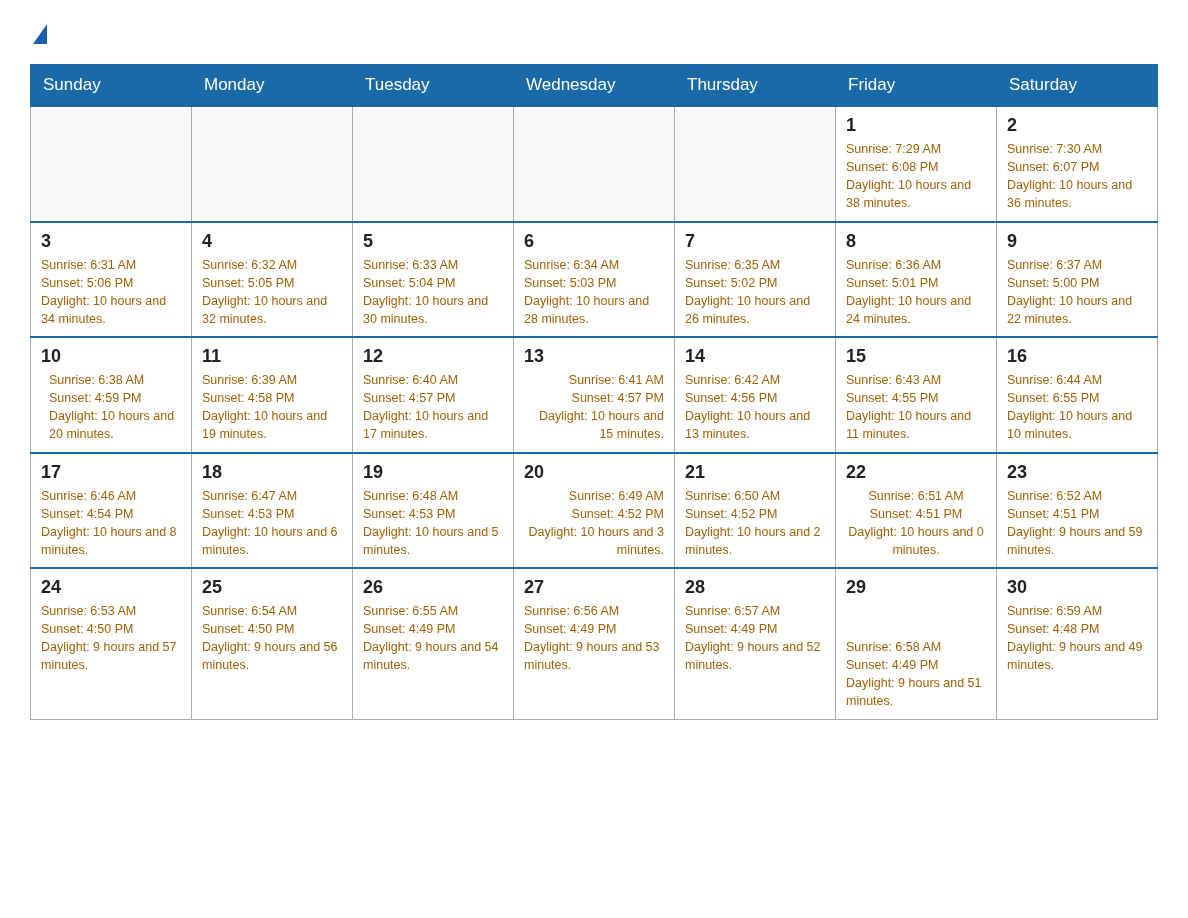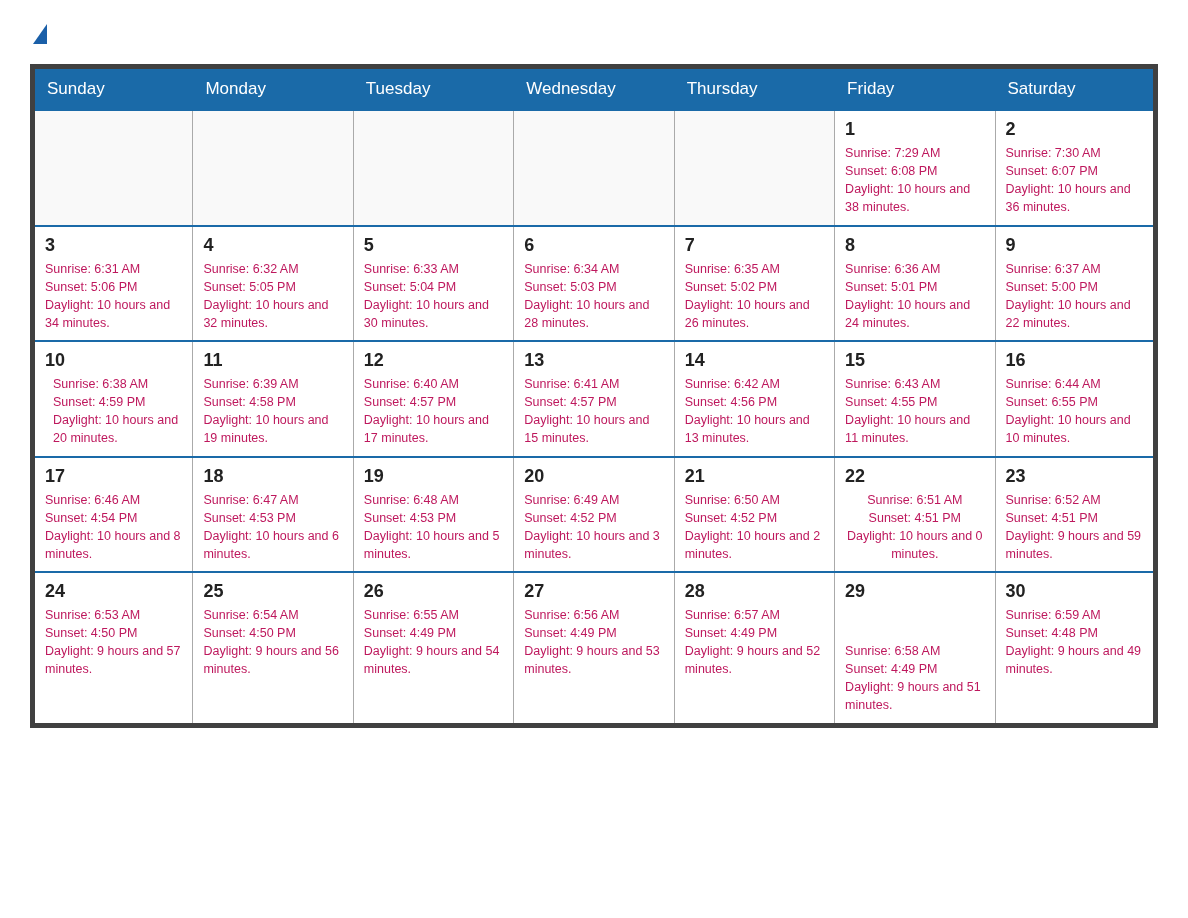--- a/index.html
+++ b/index.html
@@ -56,21 +56,21 @@
       line-height: 1.1;
     }
     .location-title {
       font-size: 22px;
       color: #555;
       margin-top: 6px;
     }
     .calendar {
       width: 100%;
       border-collapse: collapse;
-      border: 5px solid #404040;
+      border: 1px solid #404040;
     }
     .calendar th {
       background: #1a6aa8;
       color: #fff;
       font-size: 17px;
       font-weight: normal;
       padding: 10px 12px;
       text-align: left;
       border: 1px solid #1a6aa8;
     }
@@ -85,21 +85,21 @@
     }
     .day-number {
       font-size: 18px;
       font-weight: bold;
       color: #222;
       margin-bottom: 4px;
       display: block;
     }
     .day-info {
       font-size: 12.5px;
-      color: #be185d;
+      color: #a16207;
       line-height: 1.45;
     }
     .empty-cell {
       background: #f9f9f9;
     }
     tr.week-row td {
       border-top: 2px solid #1a6aa8;
     }
   </style>
 </head>
@@ -209,21 +209,21 @@
 Daylight: 10 hours and 19 minutes.</div>
         </td>
         <td>
           <span class="day-number">12</span>
           <div class="day-info" style="white-space: pre-line;">Sunrise: 6:40 AM
 Sunset: 4:57 PM
 Daylight: 10 hours and 17 minutes.</div>
         </td>
         <td>
           <span class="day-number">13</span>
-          <div class="day-info" style="white-space: pre-line;">Sunrise: 6:41 AM
+          <div class="day-info" style="white-space: pre-line; text-align: right;">Sunrise: 6:41 AM
 Sunset: 4:57 PM
 Daylight: 10 hours and 15 minutes.</div>
         </td>
         <td>
           <span class="day-number">14</span>
           <div class="day-info" style="white-space: pre-line;">Sunrise: 6:42 AM
 Sunset: 4:56 PM
 Daylight: 10 hours and 13 minutes.</div>
         </td>
         <td>
@@ -253,21 +253,21 @@
 Daylight: 10 hours and 6 minutes.</div>
         </td>
         <td>
           <span class="day-number">19</span>
           <div class="day-info" style="white-space: pre-line;">Sunrise: 6:48 AM
 Sunset: 4:53 PM
 Daylight: 10 hours and 5 minutes.</div>
         </td>
         <td>
           <span class="day-number">20</span>
-          <div class="day-info" style="white-space: pre-line;">Sunrise: 6:49 AM
+          <div class="day-info" style="white-space: pre-line; text-align: right;">Sunrise: 6:49 AM
 Sunset: 4:52 PM
 Daylight: 10 hours and 3 minutes.</div>
         </td>
         <td>
           <span class="day-number">21</span>
           <div class="day-info" style="white-space: pre-line;">Sunrise: 6:50 AM
 Sunset: 4:52 PM
 Daylight: 10 hours and 2 minutes.</div>
         </td>
         <td>

